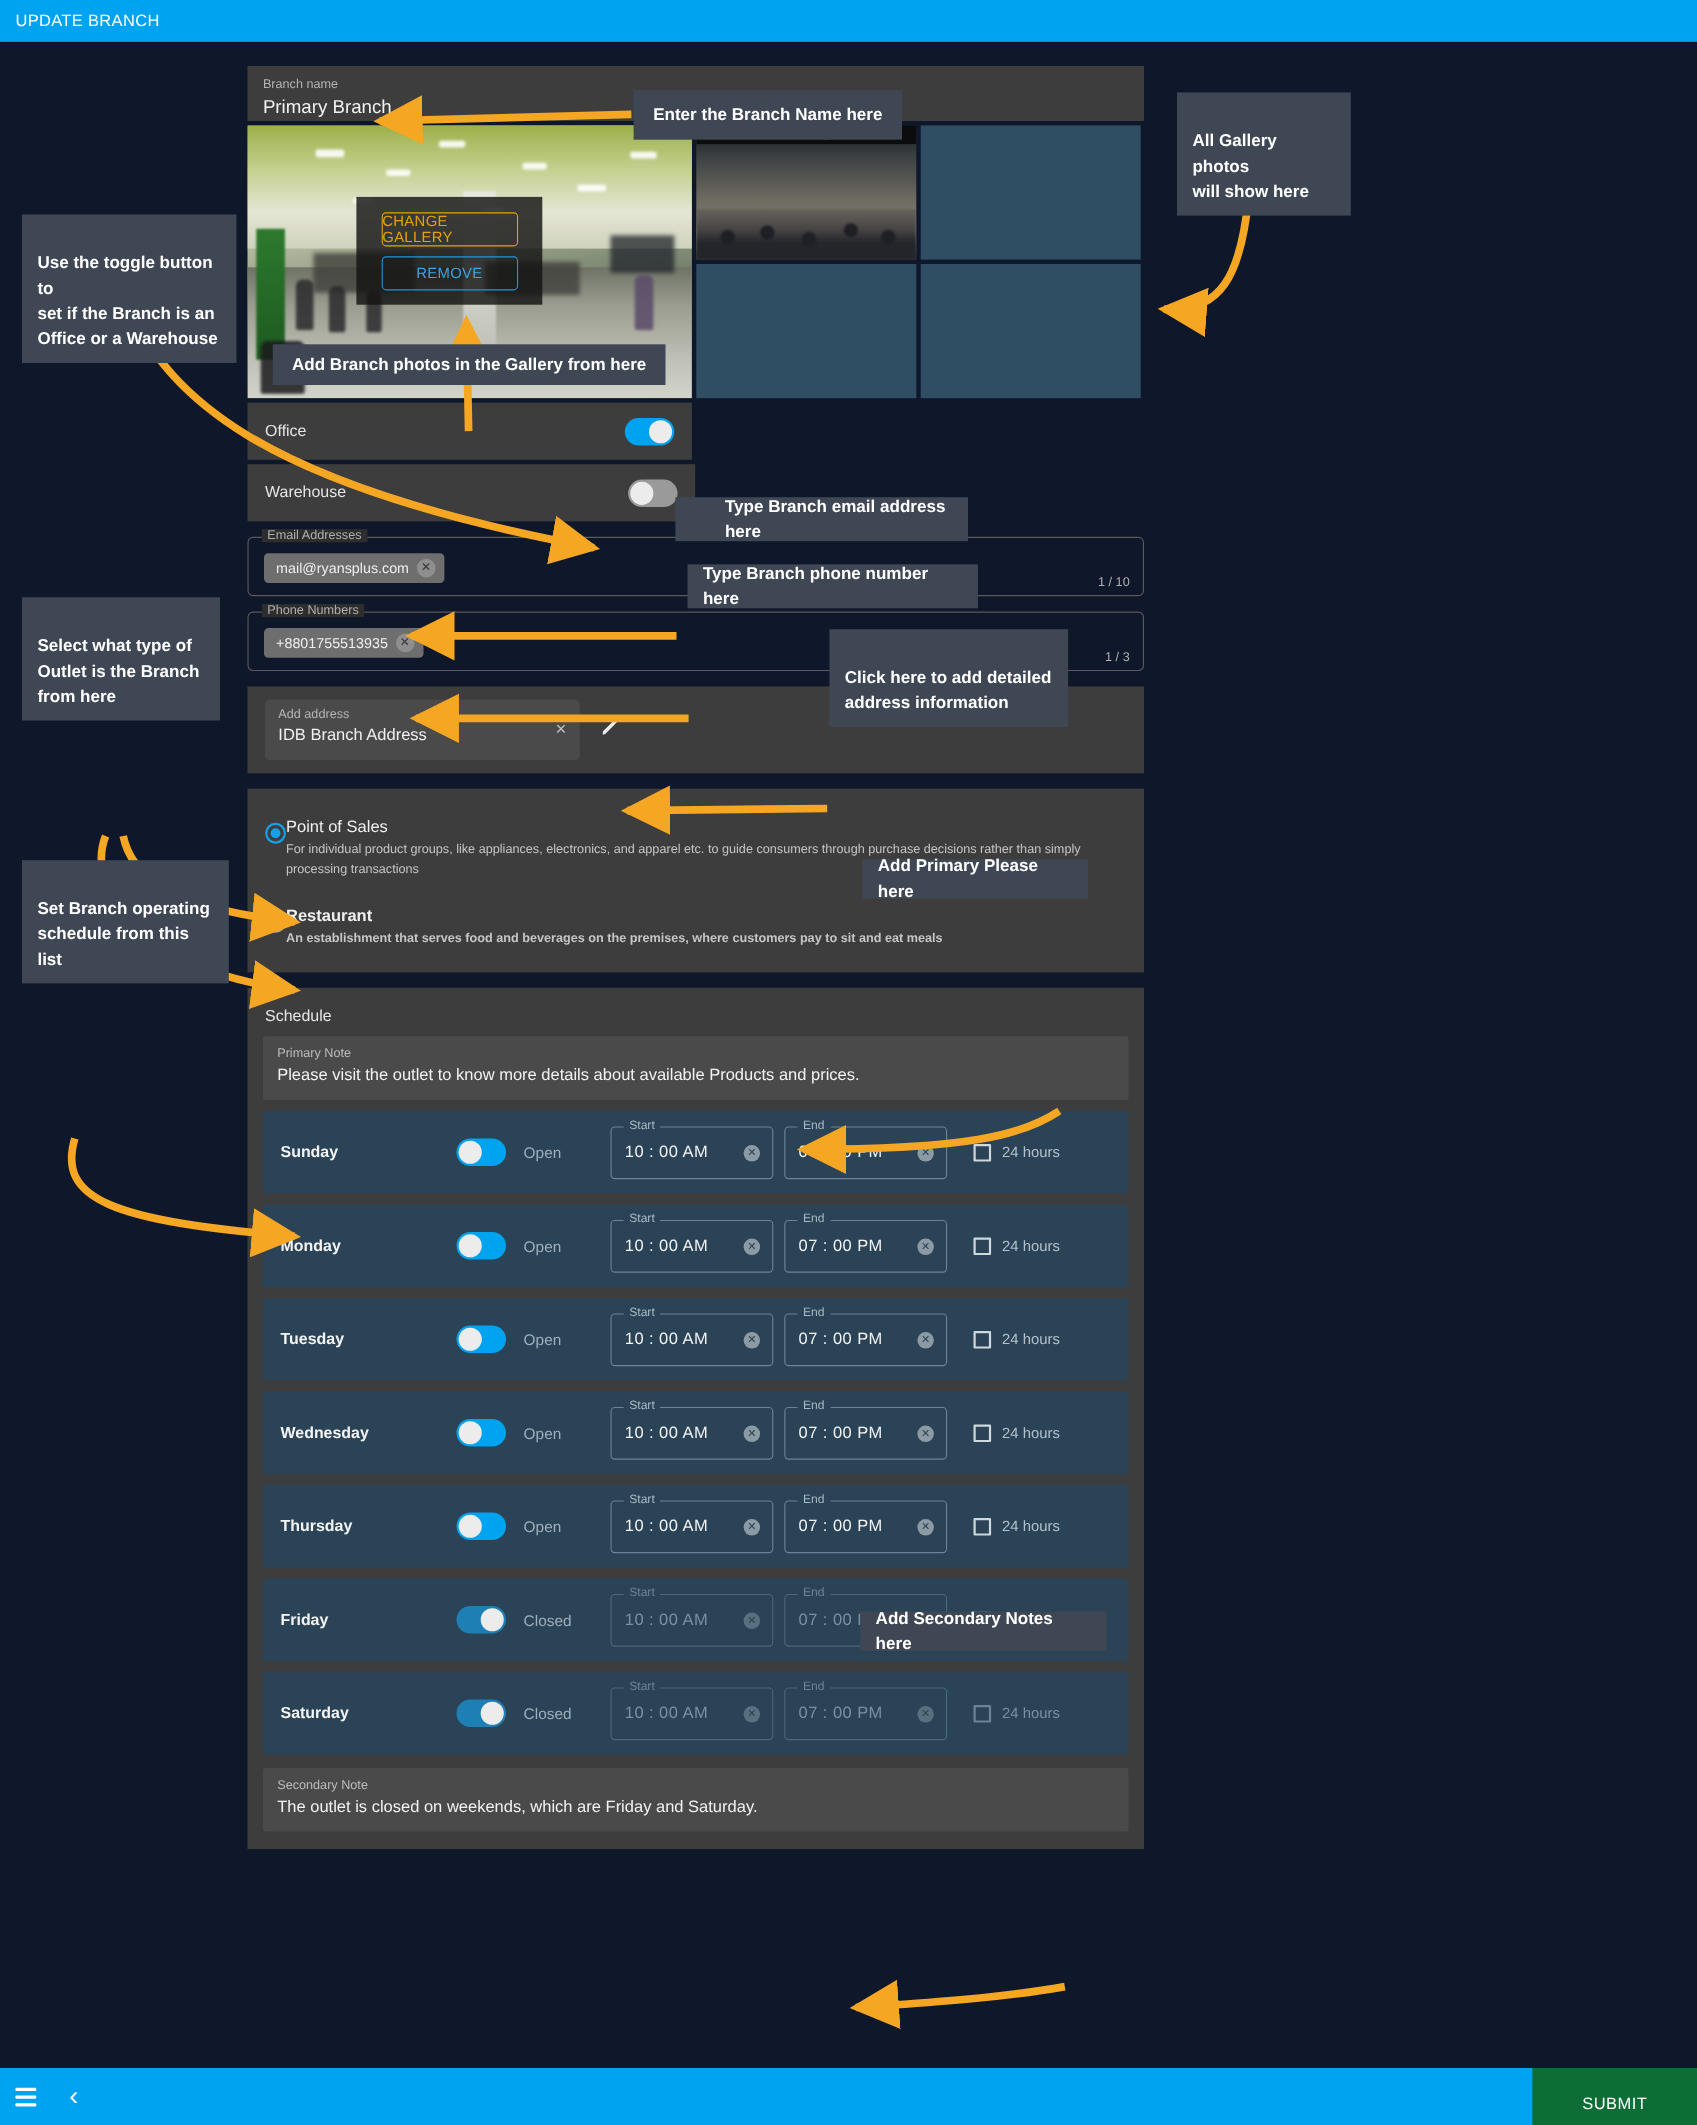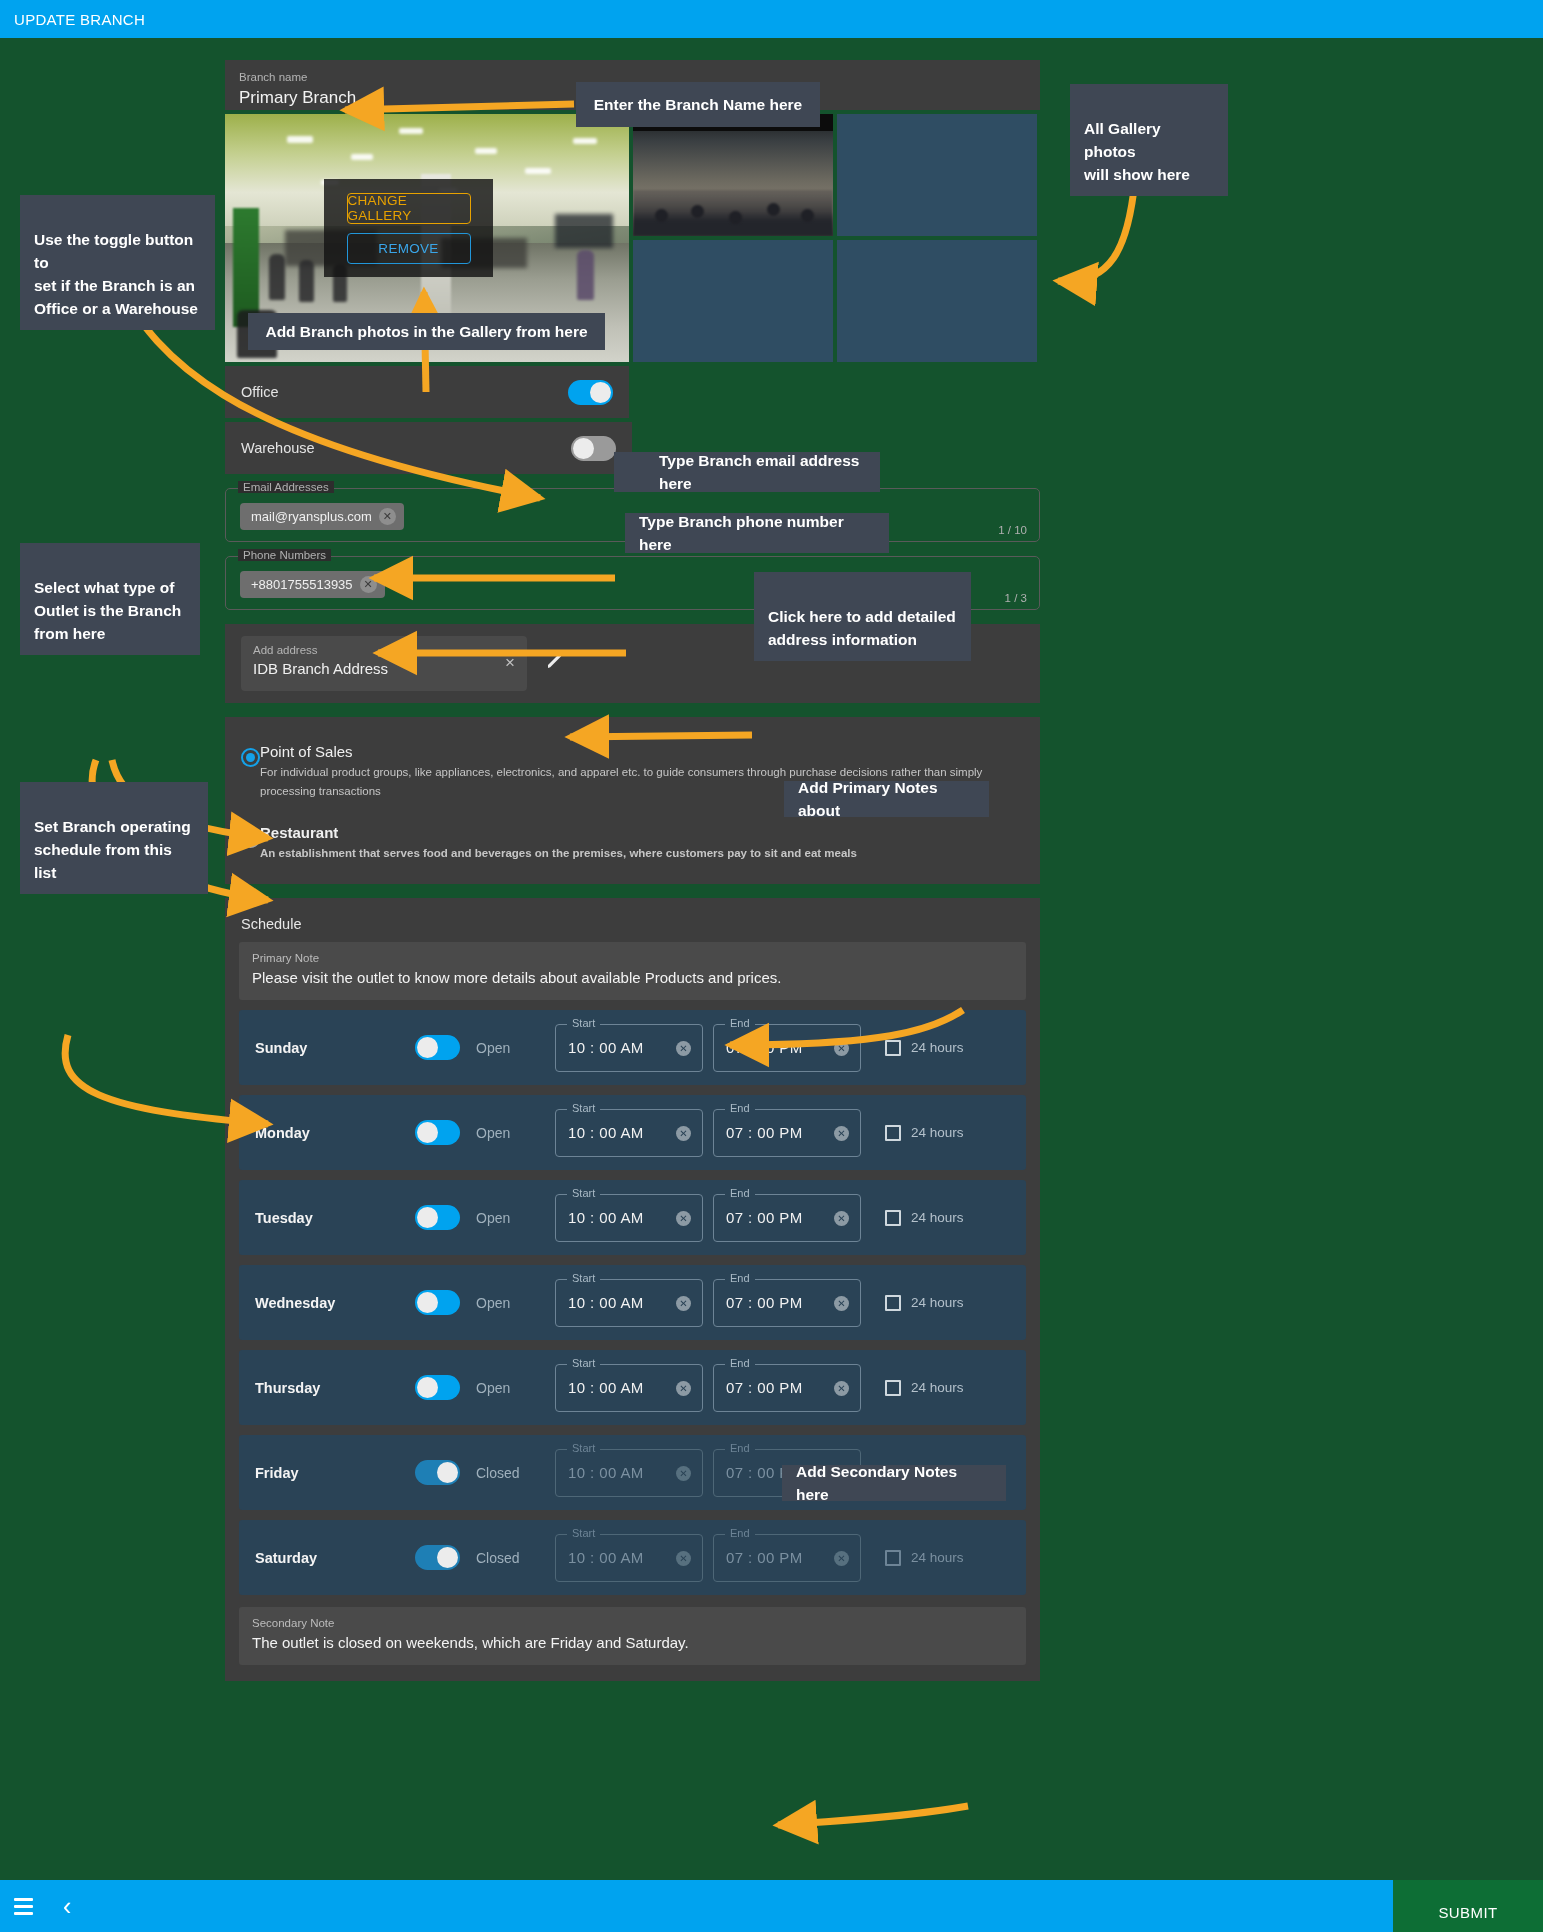--- a/index.html
+++ b/index.html
@@ -2,21 +2,21 @@
 <html><head>
 <meta charset="utf-8">
 <style>
   * { box-sizing: border-box; margin: 0; padding: 0; }
   html, body {
     width: 1543px; height: 1932px;
     background: #2d2d2d;
     font-family: "Liberation Sans", sans-serif;
     overflow: hidden;
   }
-  .app { position: relative; width: 1543px; height: 1932px; background: #14532d; }
+  .app { position: relative; width: 1543px; height: 1932px; background: #0f172a; }
 
   
   .topbar {
     position: absolute; left: 0; top: 0; width: 1543px; height: 38px;
     background: #00a3ef; display: flex; align-items: center; padding-left: 14px;
   }
   .topbar-title { color: #ffffff; font-size: 15px; letter-spacing: .3px; }
 
   
   .form-col { position: absolute; left: 225px; top: 60px; width: 815px; }
@@ -569,21 +569,21 @@
 Outlet is the Branch
 from here</span>
   </div>
 
   <div class="callout" style="left:20px;top:782px;width:188px;white-space:pre-line;">
     <span>Set Branch operating
 schedule from this list</span>
   </div>
 
   <div class="callout" style="left:784px;top:781px;width:205px;height:36px;display:flex;align-items:center;justify-content:center;">
-    <span>Add Primary Notes about</span>
+    <span>Add Primary Please here</span>
   </div>
 
   <div class="callout" style="left:782px;top:1465px;width:224px;height:36px;display:flex;align-items:center;justify-content:center;">
     <span>Add Secondary Notes here</span>
   </div>
 
   <div class="bottombar">
     <div class="bb-icons">
       <div class="hamb">
           <span></span>

